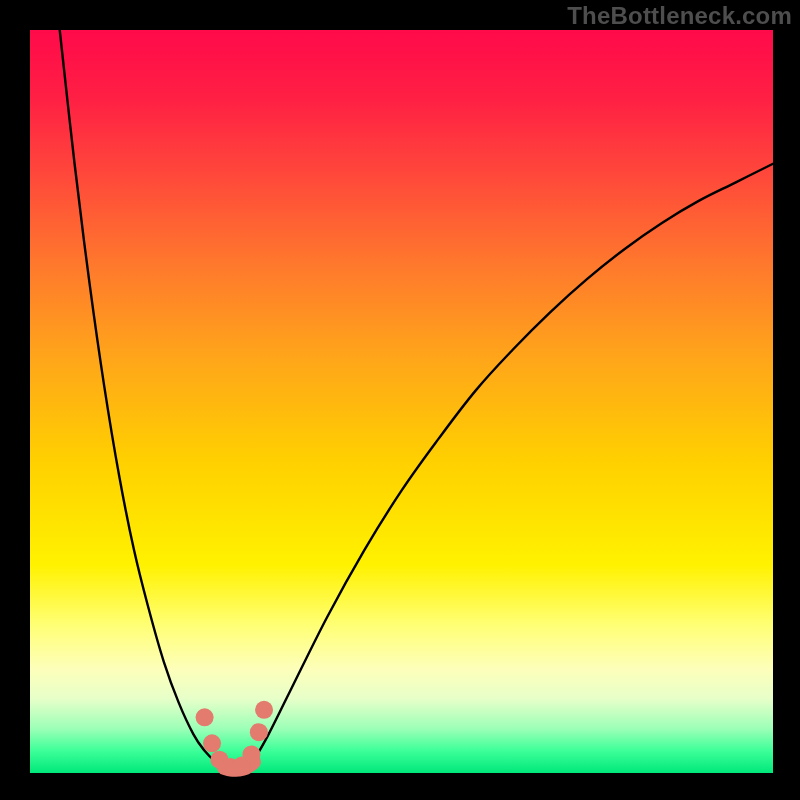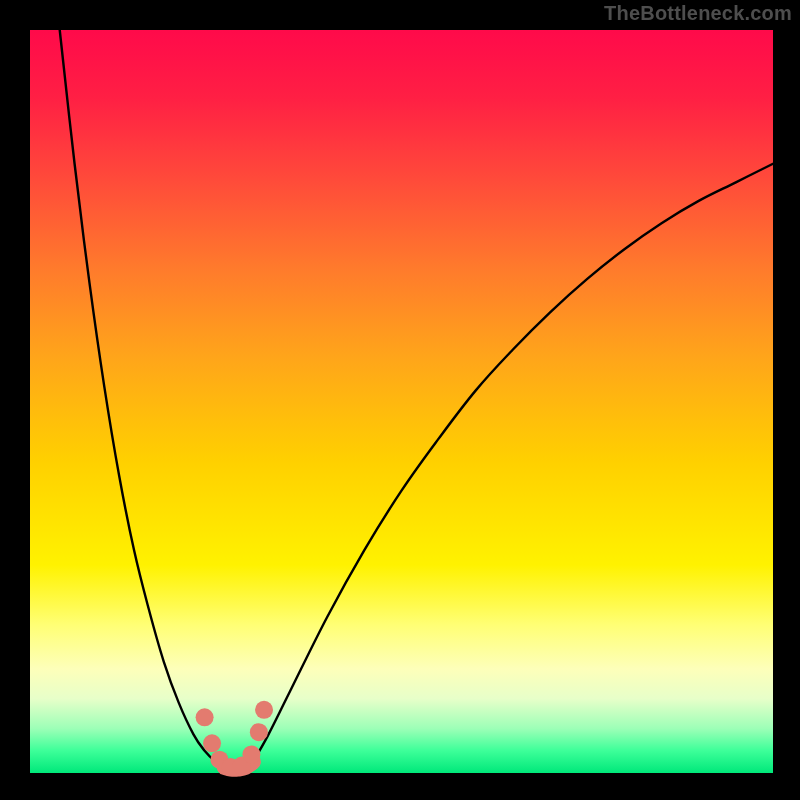--- a/index.html
+++ b/index.html
@@ -44,21 +44,21 @@
     left: 0;
     top: 0;
     width: 743px;
     height: 743px;
     overflow: visible;
   }
   .watermark {
     position: absolute;
     top: 2px;
     right: 8px;
-    font-size: 20px;
+    font-size: 24px;
     font-weight: 600;
     color: #4e4e4e;
     letter-spacing: 0.2px;
     user-select: none;
   }
 </style>
 </head>
 <body>
 
 <div class="frame">

